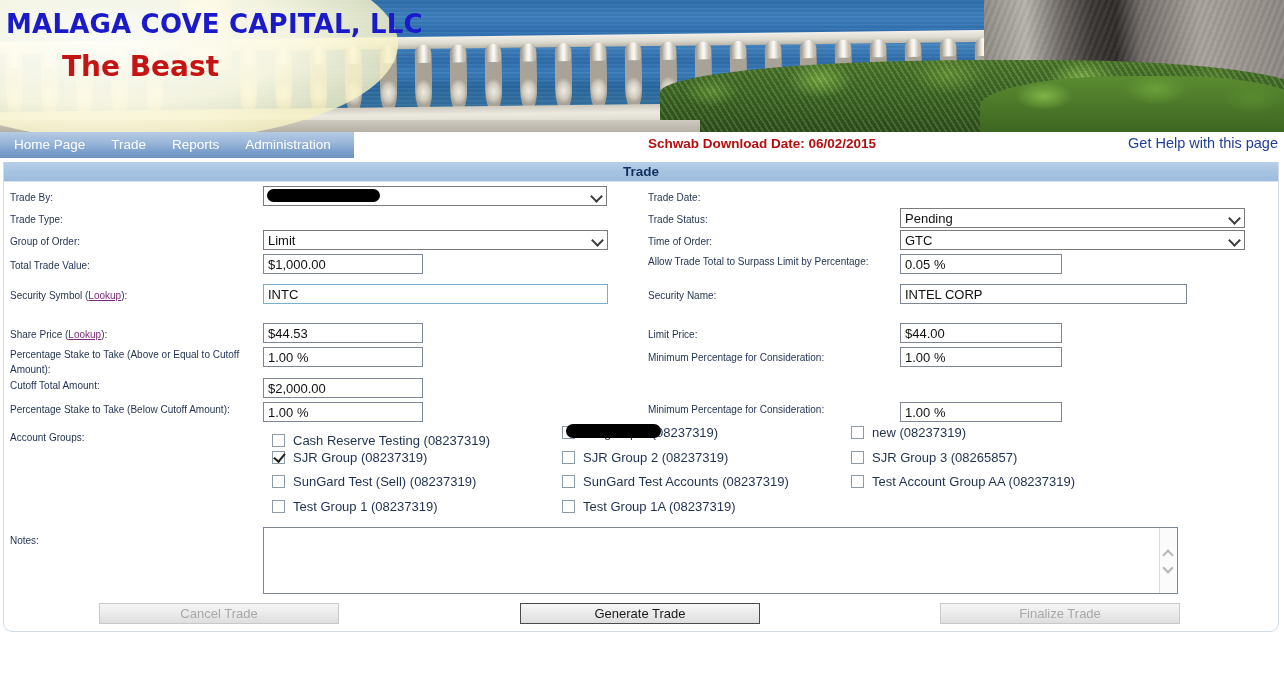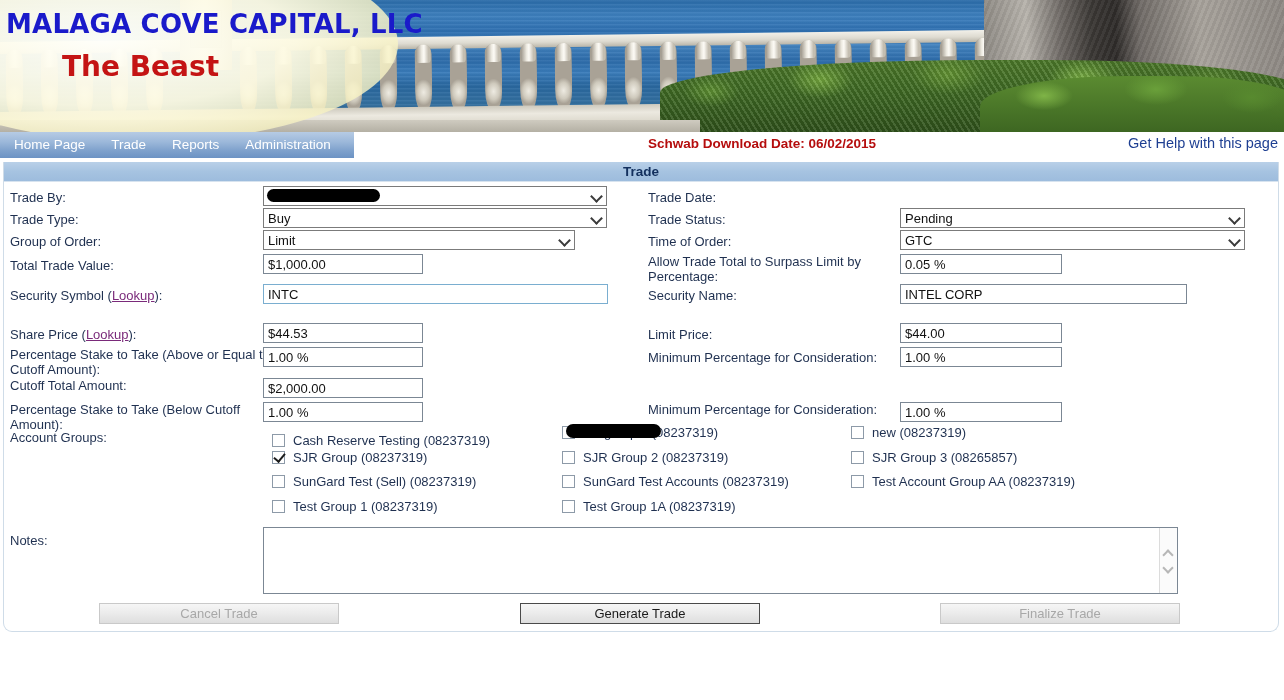--- a/index.html
+++ b/index.html
@@ -273,21 +273,21 @@
 
   .form {
     position: relative;
     width: 100%;
     height: 450px;
   }
 
   
   .lbl {
     position: absolute;
-    font-size: 13px;
+    font-size: 10px;
     color: #1f3050;
     line-height: 15px;
   }
   .lbl.wrap { width: 260px; }
   .lbl.wrapr { width: 250px; }
   .ctl {
     position: absolute;
     box-sizing: border-box;
     font-family: "Liberation Sans", sans-serif;
     font-size: 13px;
@@ -506,27 +506,23 @@
   <div class="form">
 
     <div class="lbl" style="left:6px; top:8px;">Trade By:</div>
     <div class="selwrap" style="left:259px; top:4px; width:344px;">
       <span class="seltext"></span>
       <span class="chev"></span>
     </div>
     <div class="redact" style="left:263px; top:7px; width:113px; height:13px;"></div>
 
     <div class="lbl" style="left:6px; top:30px;">Trade Type:</div>
-    <div class="selwrap" style="left:259px; top:26px; width:344px;">
-      <span class="seltext">Buy</span>
-      <span class="chev"></span>
-    </div>
 
     <div class="lbl" style="left:6px; top:52px;">Group of Order:</div>
-    <div class="selwrap" style="left:259px; top:48px; width:312px;">
+    <div class="selwrap" style="left:259px; top:48px; width:345px;">
       <span class="seltext">Limit</span>
       <span class="chev"></span>
     </div>
 
     <div class="lbl" style="left:6px; top:76px;">Total Trade Value:</div>
     <input class="ctl" style="left: 259px; top: 72px; width: 160px;" value="$1,000.00">
 
     <div class="lbl" style="left:6px; top:106px;">
       <span>Security Symbol (</span><span class="link">Lookup</span><span>):</span>
     </div>

